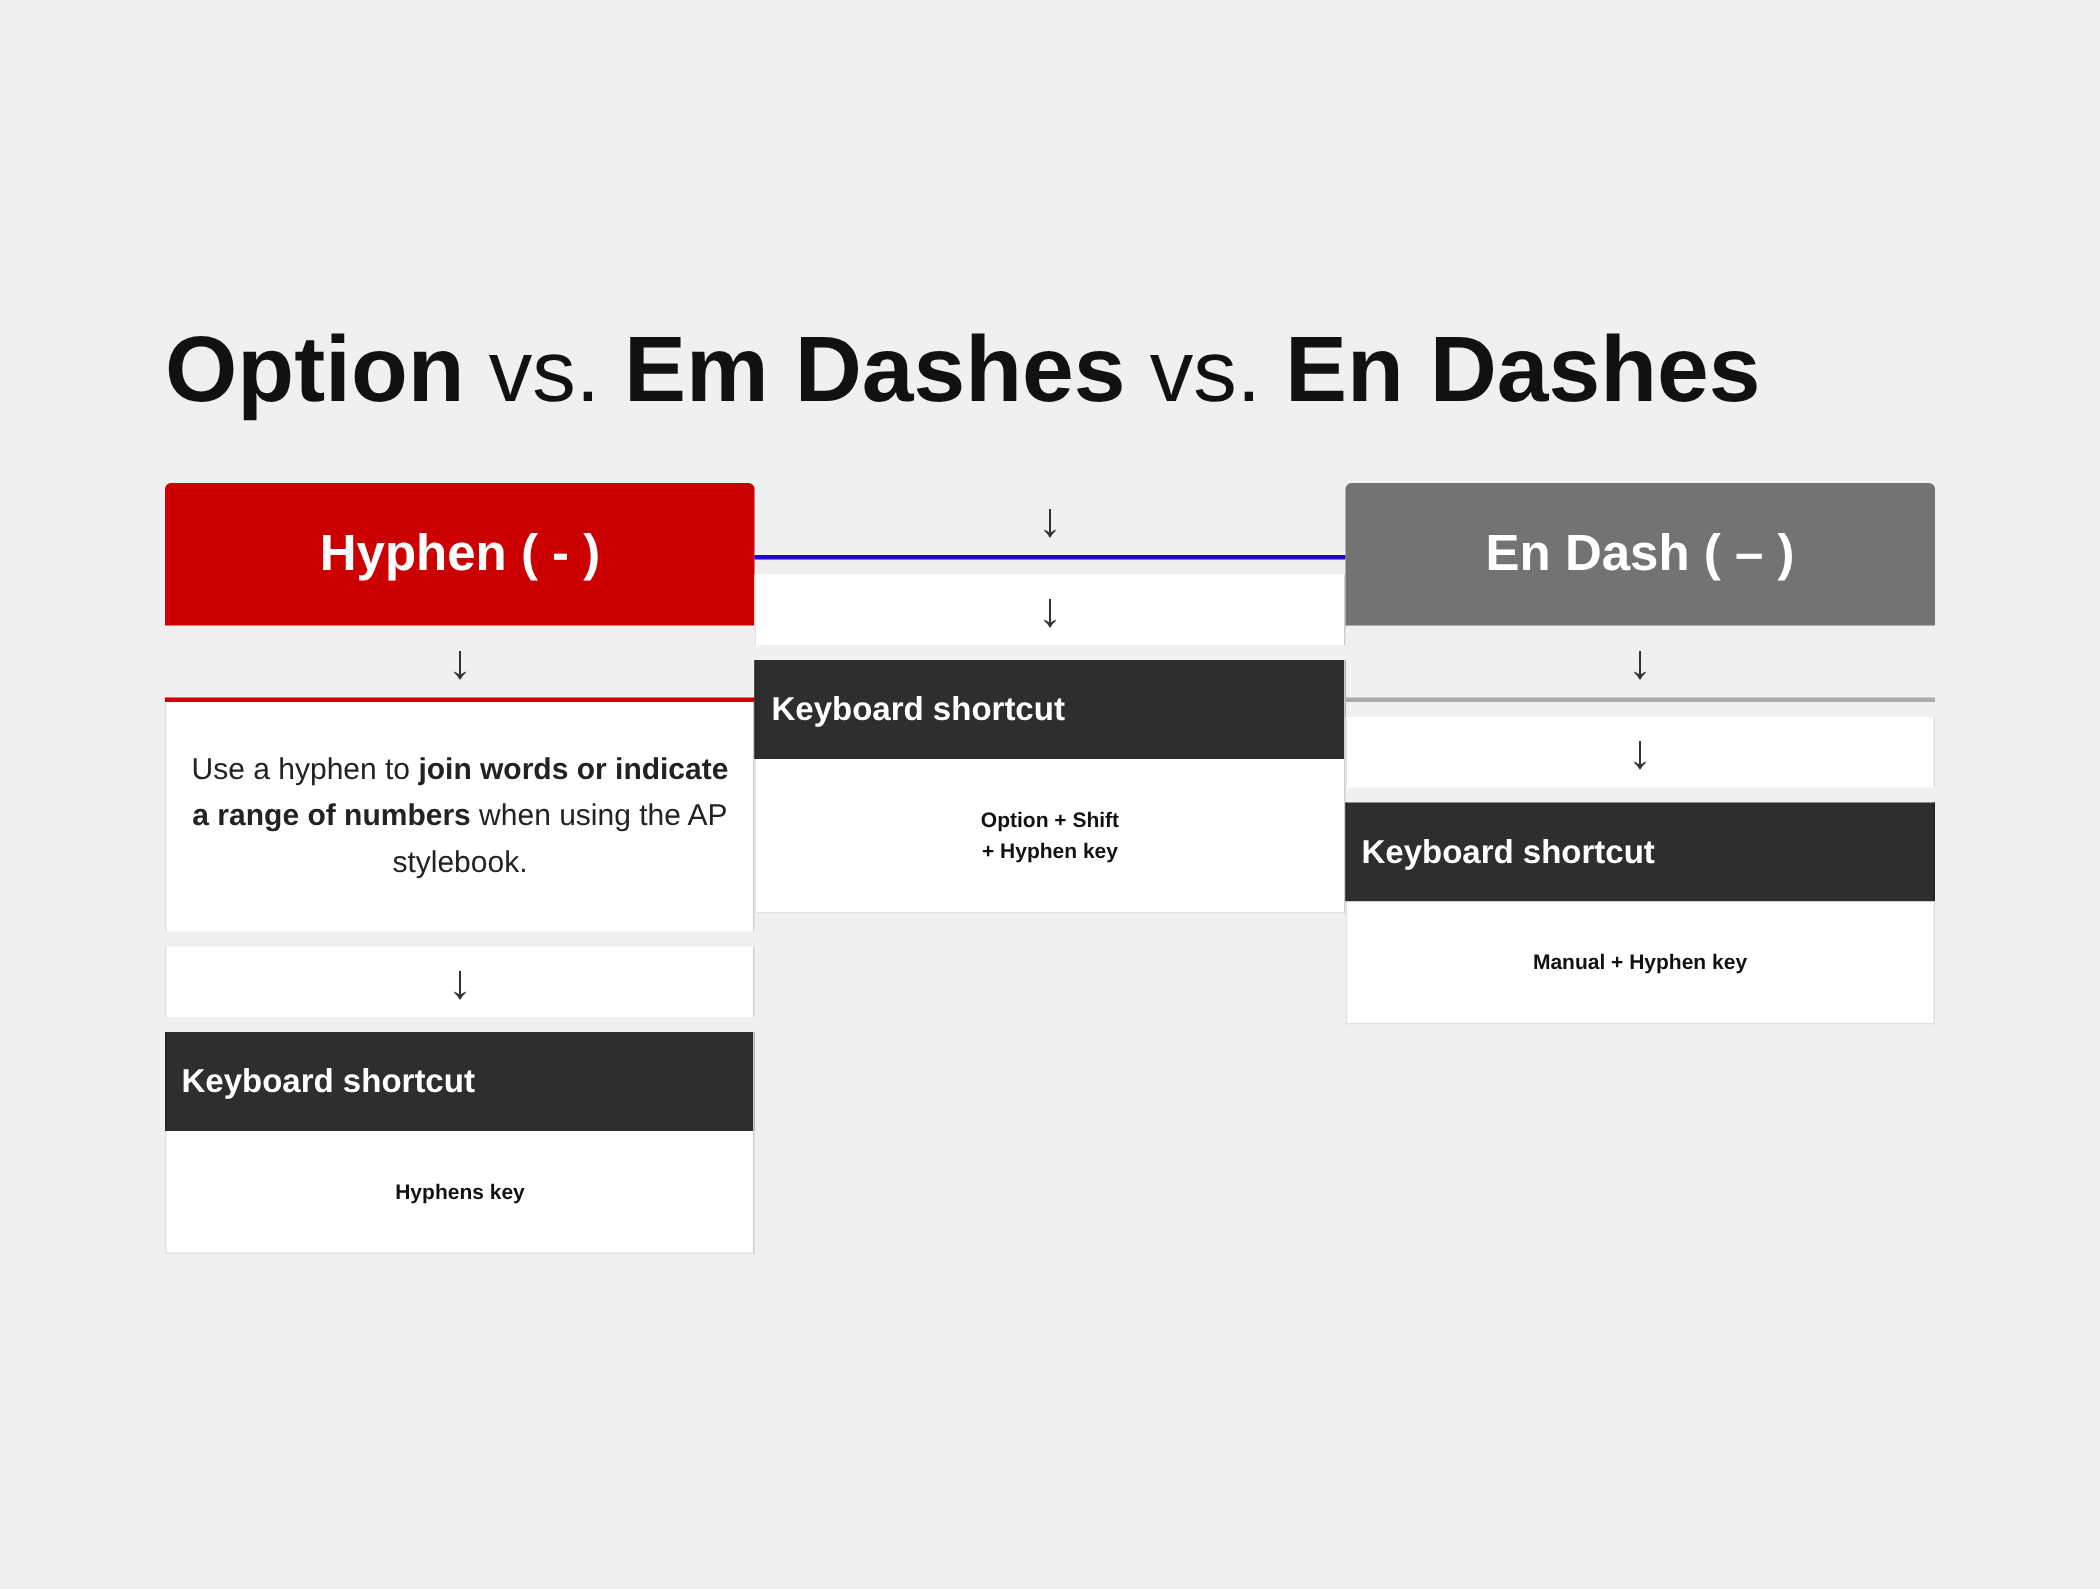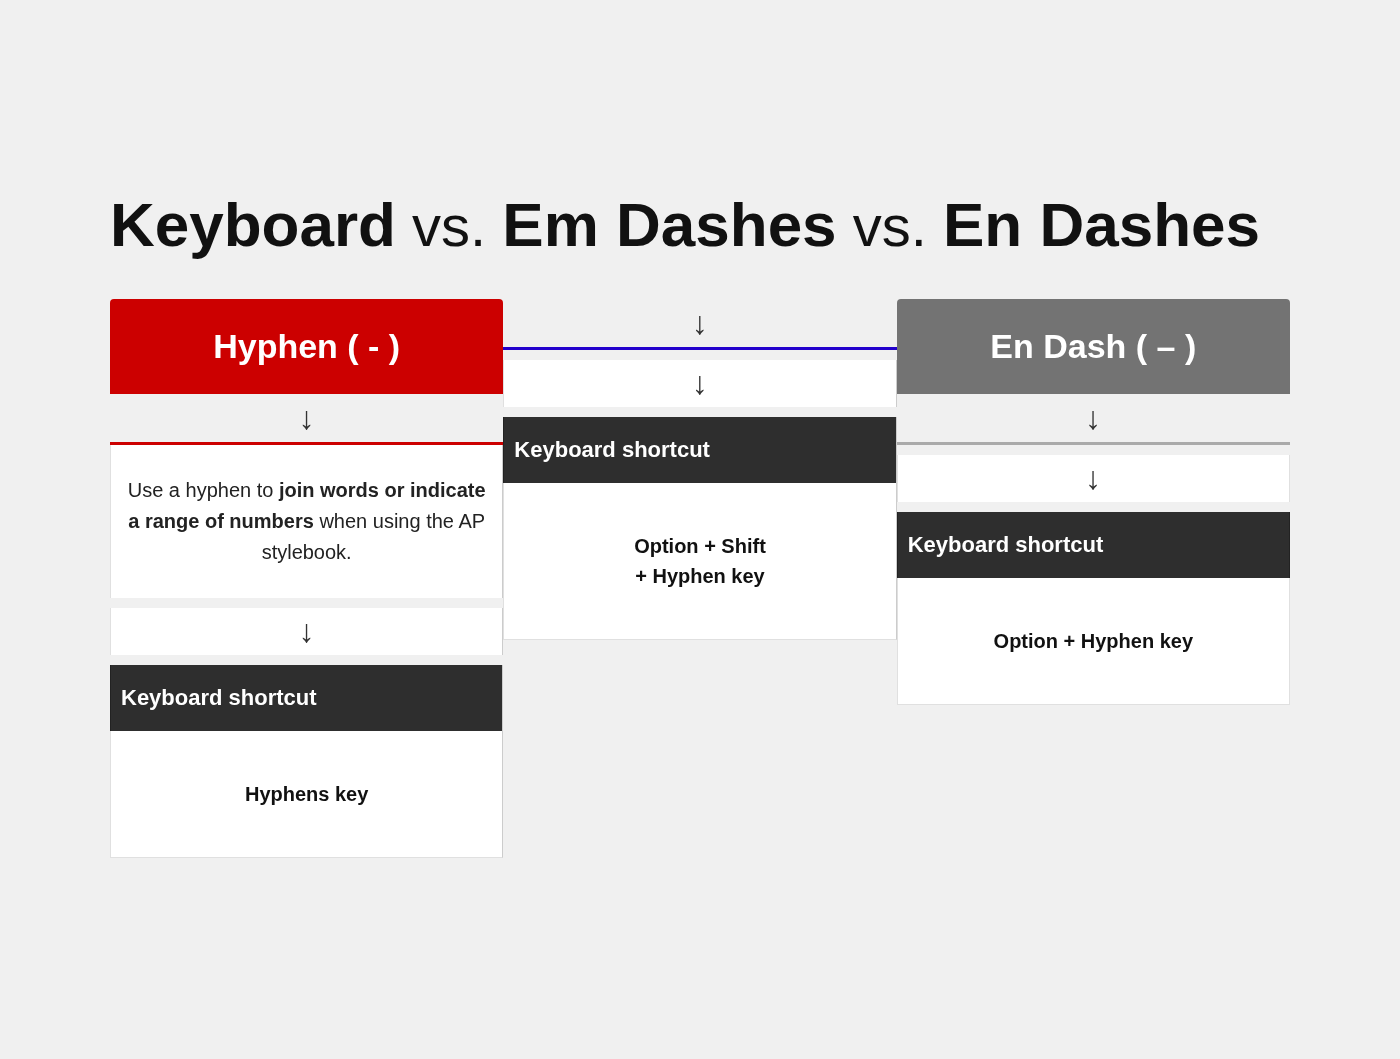--- a/index.html
+++ b/index.html
@@ -140,24 +140,24 @@
       font-weight: 800;
       color: white;
       border-left: 1px solid #222;
       border-right: 1px solid #222;
     }
 
     
     .shortcut-value {
       background: white;
       width: 100%;
-      padding: 48px 20px;
+      padding: 30px 20px;
       text-align: center;
       font-family: Arial, Helvetica, sans-serif;
-      font-size: 20px;
+      font-size: 14px;
       font-weight: 800;
       color: #111;
       border-left: 1px solid #e0e0e0;
       border-right: 1px solid #e0e0e0;
       border-bottom: 1px solid #e0e0e0;
       line-height: 1.5;
     }
 
     
     .column:not(:last-child) .description-section,
@@ -165,21 +165,21 @@
     .column:not(:last-child) .shortcut-bar,
     .column:not(:last-child) .shortcut-value {
       border-right: 1px solid #ccc;
     }
   </style>
 </head>
 <body>
 
 <div class="container">
   <h1 class="main-title">
-    <span>Keyboard</span><span class="vs-text"> vs. </span><span>Em Dashes</span><span class="vs-text"> vs. </span><span>En Dashes</span>
+    <span>Option</span><span class="vs-text"> vs. </span><span>Em Dashes</span><span class="vs-text"> vs. </span><span>En Dashes</span>
   </h1>
 
   <div class="columns">
 
     <div class="column">
       <div class="header-box hyphen">
         <span class="header-label">Hyphen ( - )</span>
       </div>
       <div class="arrow-down">↓</div>
       <div class="divider-line hyphen"></div>
@@ -211,18 +211,18 @@
       <div class="header-box en-dash">
         <span class="header-label">En Dash ( – )</span>
       </div>
       <div class="arrow-down">↓</div>
       <div class="divider-line en-dash"></div>
       <div class="arrow-mid">↓</div>
       <div class="shortcut-bar">
         <span>Keyboard shortcut</span>
       </div>
       <div class="shortcut-value">
-        <span>Option + Hyphen key</span>
+        <span>Manual + Hyphen key</span>
       </div>
     </div>
 
   </div>
 </div>
 
 </body></html>

